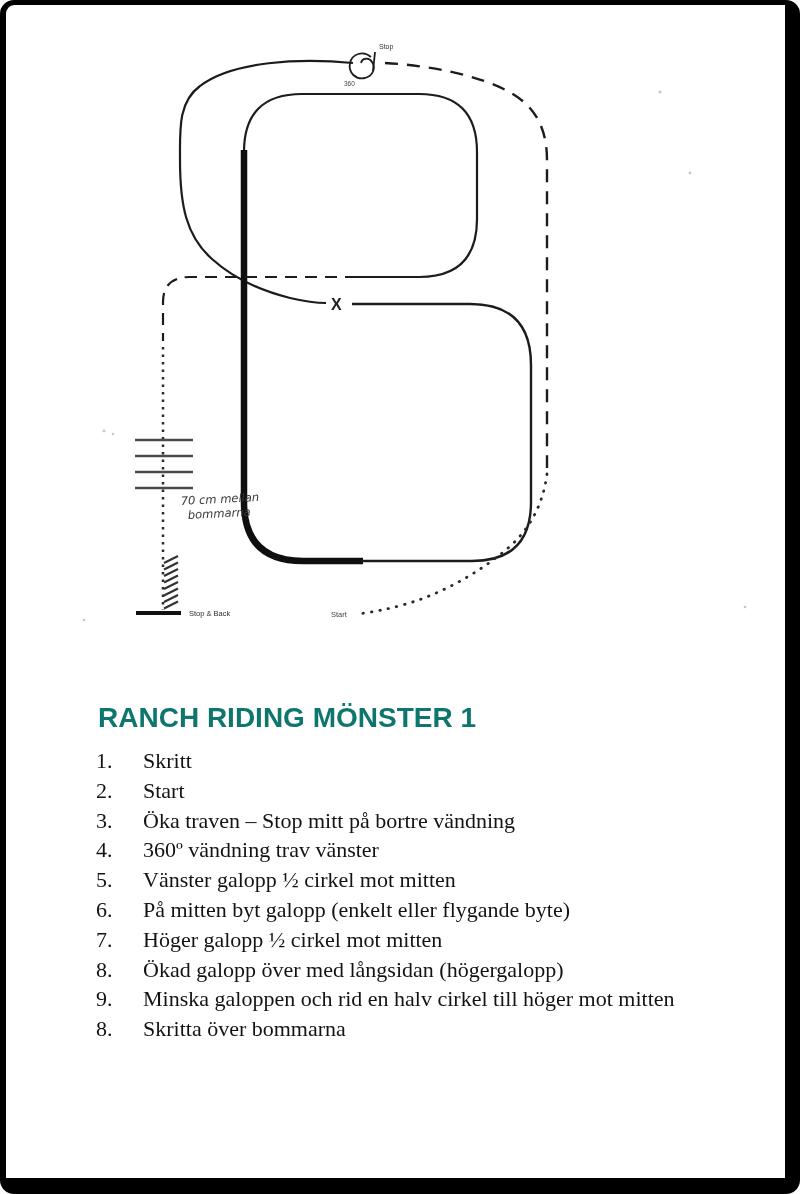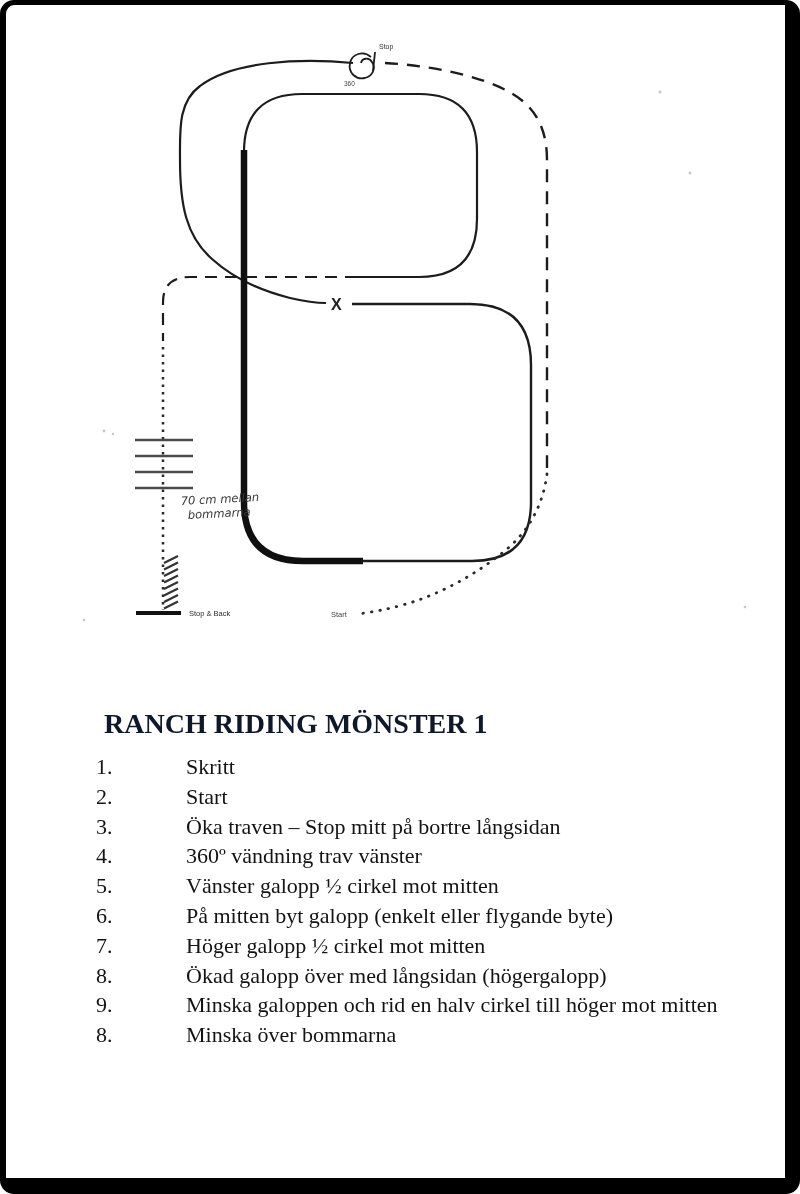--- a/index.html
+++ b/index.html
@@ -19,27 +19,27 @@
     z-index:5;
   }
   .diagram{
     position:absolute;left:0;top:0;width:800px;height:662px;
   }
   .textblock{
     position:absolute;left:96px;top:700px;width:660px;
     color:#141414;
   }
   .doc-title{
-    margin:8px;
-    font-family:Liberation Serif, serif;
+    margin:2px;
+    font-family:Liberation Sans, sans-serif;
     font-weight:bold;
     font-size:28px;
     line-height:32px;
     letter-spacing:0px;
-    color:#0f172a;
+    color:#0f766e;
   }
   ul.instructions{
     list-style:none;
     margin:12px 0 0 0;
     padding:0;
     width:612px;
     font-family:"Liberation Serif",serif;
     font-size:22px;
     line-height:29.8px;
     color:#131313;
@@ -47,21 +47,20 @@
   ul.instructions li{
     position:relative;
     padding-left:47px;
   }
   ul.instructions .num{
     position:absolute;left:0;top:0;
   }
   ul.instructions .txt{
     display:block;
     width:565px;
-    margin-left:43px;
   }
   svg text{font-family:"Liberation Sans",sans-serif;}
   .hand{font-family:"DejaVu Sans",sans-serif;font-style:italic;}
 </style>
 </head>
 <body>
 
 <div class="page">
 
   <svg class="diagram" viewBox="0 0 800 662">
@@ -130,21 +129,21 @@
       <li>
           <span class="num">1.</span>
           <span class="txt">Skritt</span>
         </li>
       <li>
           <span class="num">2.</span>
           <span class="txt">Start</span>
         </li>
       <li>
           <span class="num">3.</span>
-          <span class="txt">Öka traven – Stop mitt på bortre långsidan</span>
+          <span class="txt">Öka traven – Stop mitt på bortre vändning</span>
         </li>
       <li>
           <span class="num">4.</span>
           <span class="txt">360º vändning trav vänster</span>
         </li>
       <li>
           <span class="num">5.</span>
           <span class="txt">Vänster galopp ½ cirkel mot mitten</span>
         </li>
       <li>
@@ -158,19 +157,19 @@
       <li>
           <span class="num">8.</span>
           <span class="txt">Ökad galopp över med långsidan (högergalopp)</span>
         </li>
       <li>
           <span class="num">9.</span>
           <span class="txt">Minska galoppen och rid en halv cirkel till höger mot mitten</span>
         </li>
       <li>
           <span class="num">8.</span>
-          <span class="txt">Minska över bommarna</span>
+          <span class="txt">Skritta över bommarna</span>
         </li>
     </ul>
   </div>
 
   <div class="frame"></div>
 </div>
 
 </body></html>

